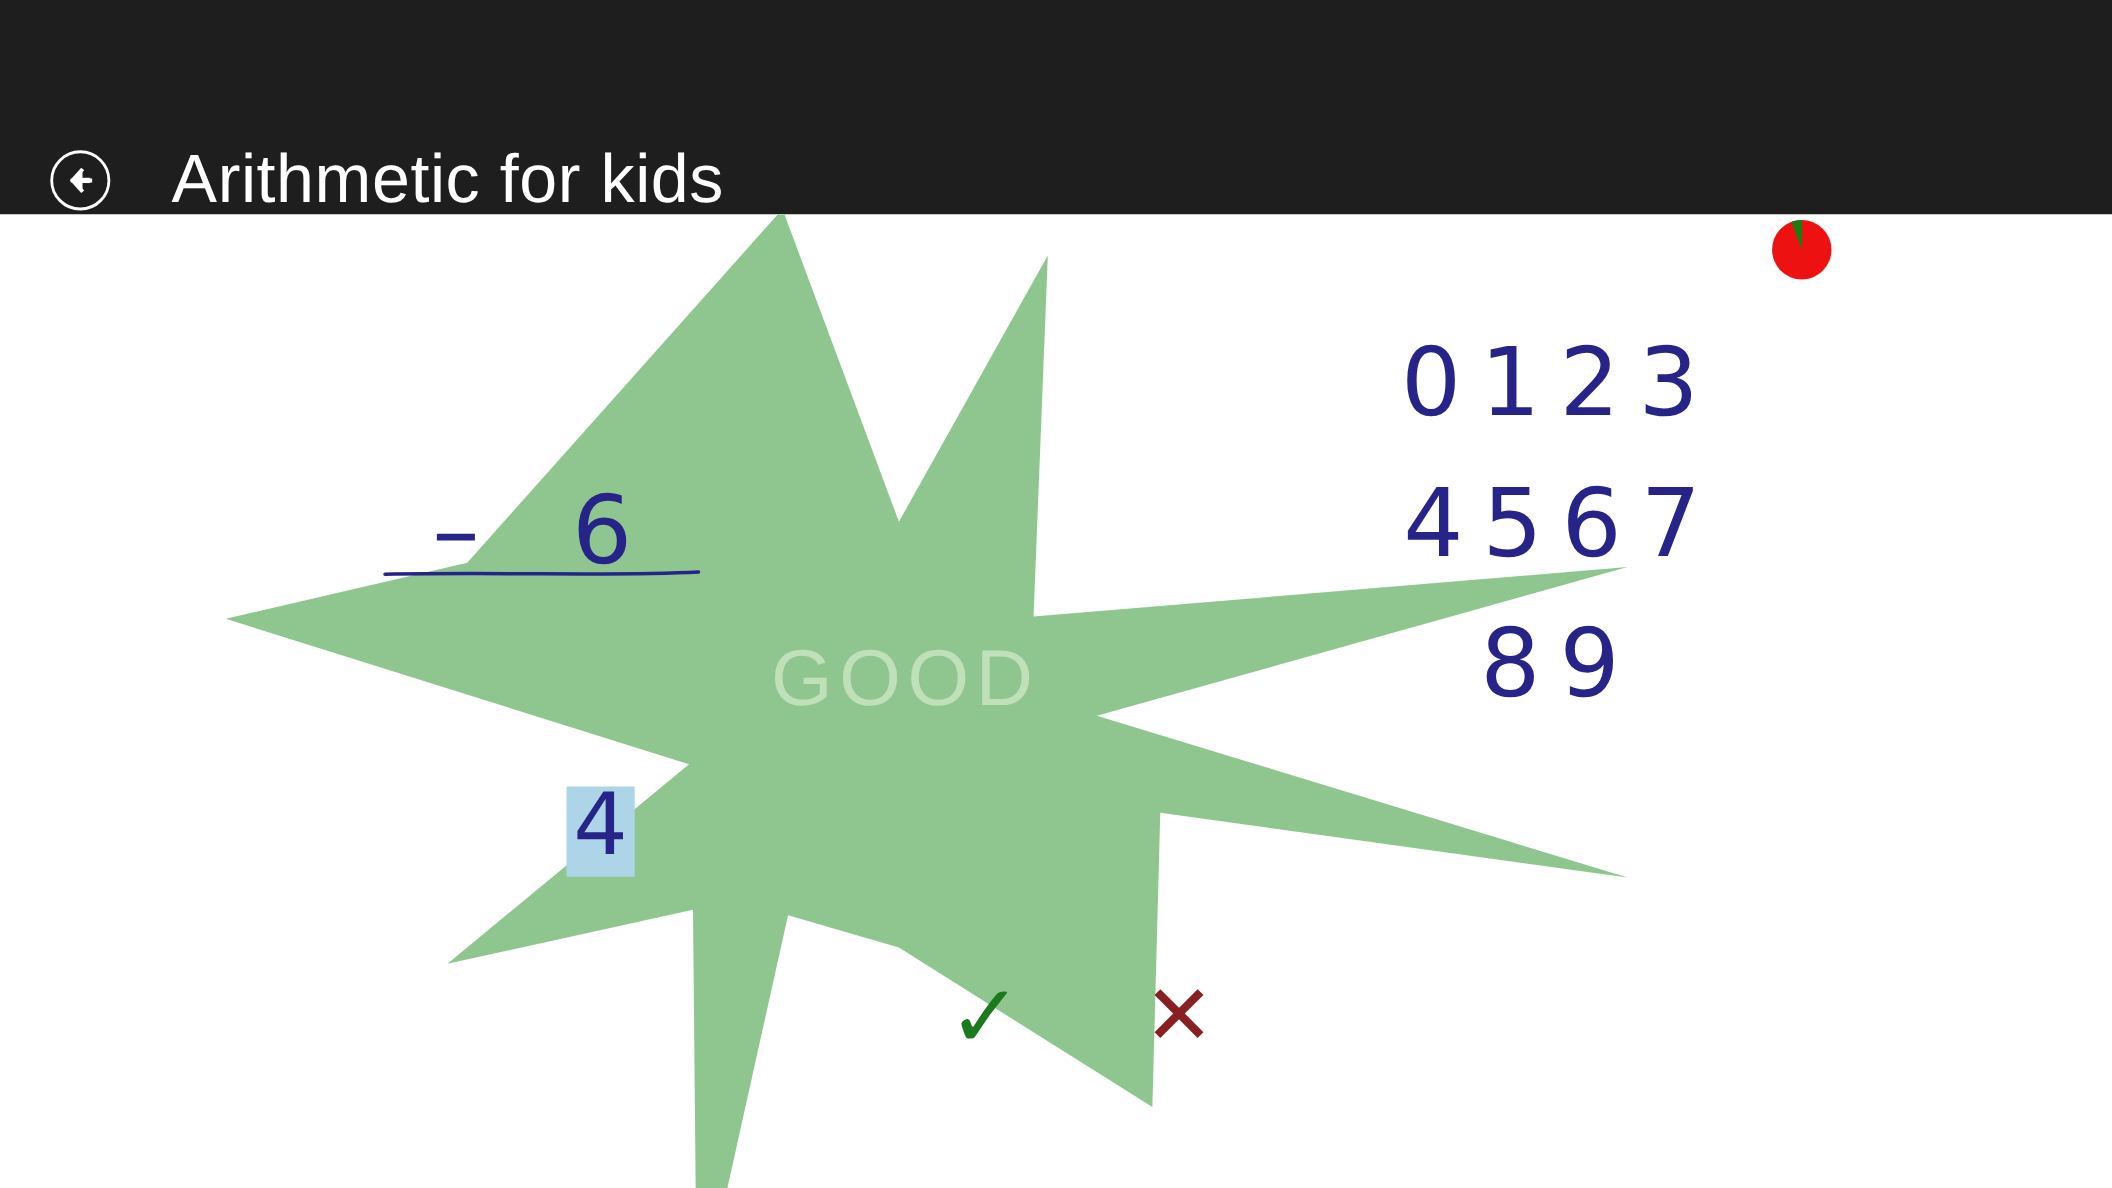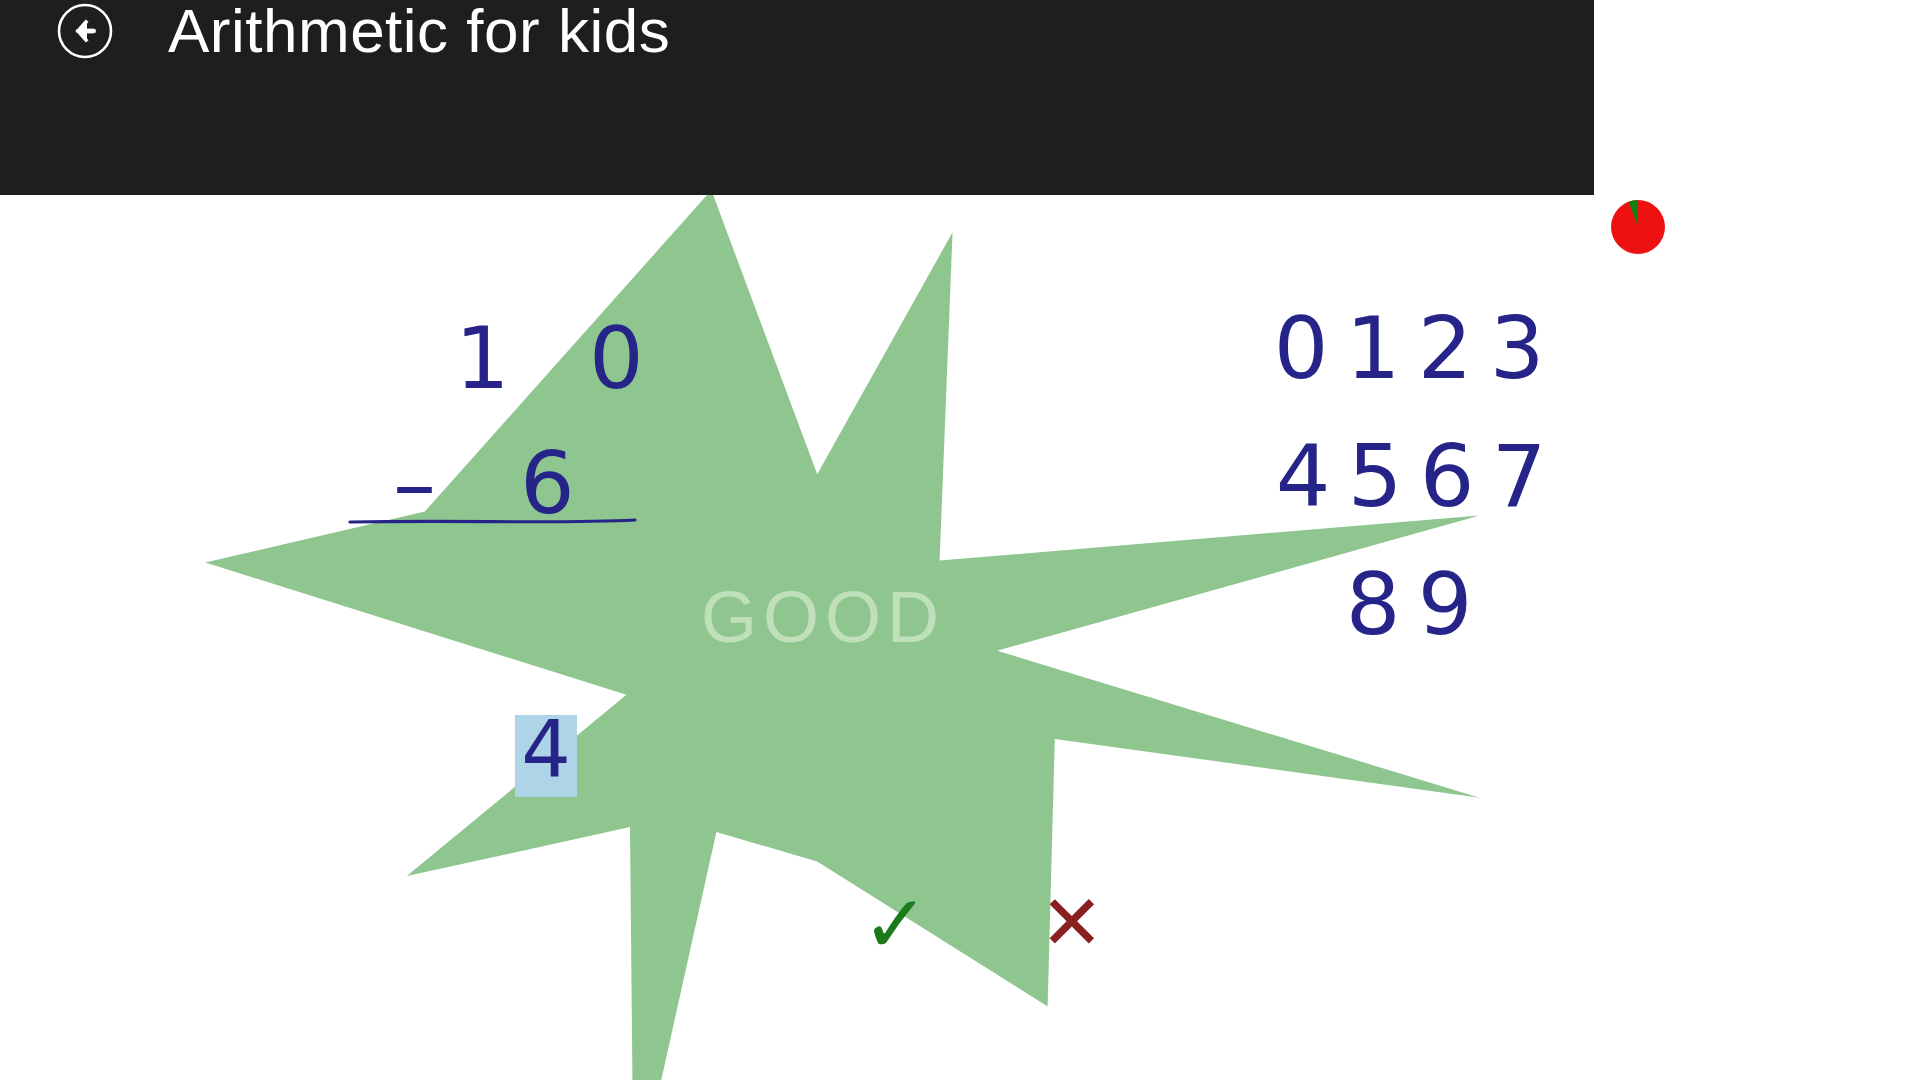--- a/index.html
+++ b/index.html
@@ -13,27 +13,27 @@
     height: 1080px;
     overflow: hidden;
     font-family: "Liberation Sans", sans-serif;
     position: relative;
   }
 
   
   #app-header {
     position: absolute;
     left: 0; top: 0;
-    width: 1594px;
+    width: 1920px;
     height: 195px;
     background: #1e1e1e;
     display: flex;
-    align-items: flex-start;
+    align-items: flex-end;
     box-sizing: border-box;
-    padding-left: 54px;
+    padding-left: 42px;
   }
   #back-button {
     width: 62px;
     height: 62px;
     flex: 0 0 auto;
     cursor: pointer;
     display: block;
   }
   #app-title {
     color: #ffffff;
@@ -206,21 +206,20 @@
 
     <polygon fill="#8fc68f" points="853,0 1000,290 1188,43 1170,378 1920,332 1250,470 1920,620
                      1330,560 1320,833 1000,685 860,655 745,1035 740,650 430,700
                      735,515 150,380 455,328" transform="translate(0,0) scale(0.72,0.98) translate(135,-5)"></polygon>
 
     <path d="M350 327 C 470 325, 560 329, 635 325" fill="none" stroke="#262488" stroke-width="3.2" stroke-linecap="round"></path>
   </svg>
 
   <div id="reward-label">GOOD</div>
 
-  <div class="ink" id="problem-operand-top">1 0</div>
 
   <div class="ink" id="problem-operator">–</div>
 
   <div class="ink" id="problem-operand-bottom">6</div>
 
   <div id="answer-slot">
     <div id="answer-digit">4</div>
   </div>
 
   <div id="digit-palette">

